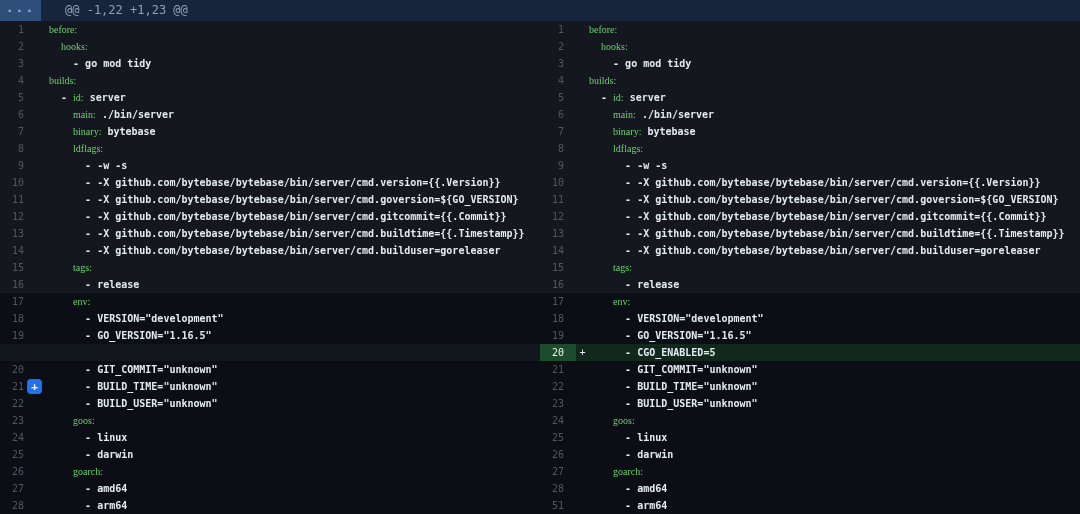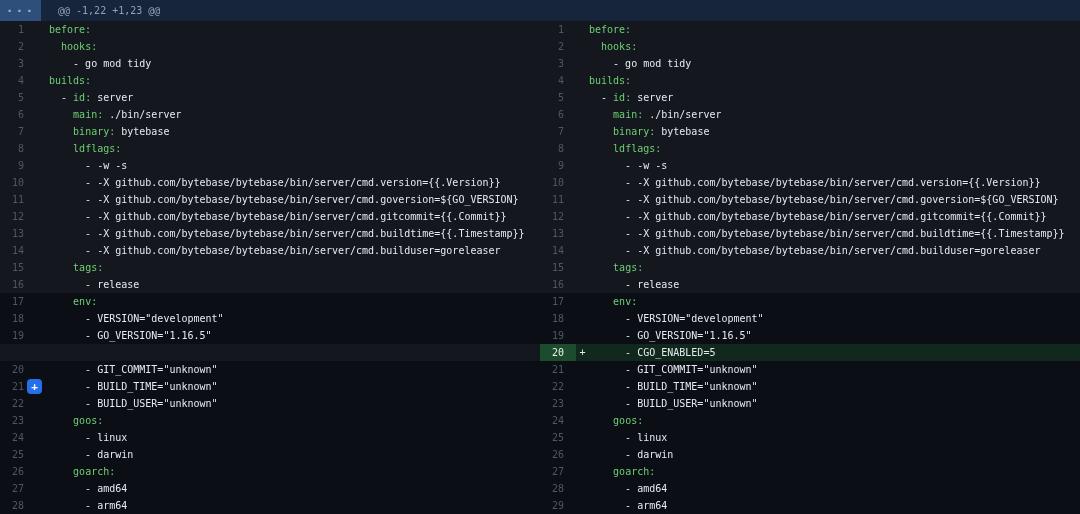--- a/index.html
+++ b/index.html
@@ -8,39 +8,39 @@
     font-family:"DejaVu Sans Mono","Liberation Mono",monospace;
     background:var(--band_bottom_bg,#0b0f15);
   }
   
   .hunk-row{height:21px;display:flex;align-items:stretch;background:var(--header_bg,#16243c);}
   .expand-btn{
     width:41px;height:21px;flex:0 0 41px;border:0;padding:0;margin:0;cursor:pointer;
     background:var(--expand_bg,#2d4f79);color:var(--expand_dots,#8ab4e8);
     font-family:inherit;font-size:13px;font-weight:bold;letter-spacing:2px;line-height:19px;text-align:center;
   }
-  .hunk-text{color:var(--hunk_text,#8fa0b5);font-size:10px;line-height:21px;margin-left:17px;white-space:pre;}
+  .hunk-text{color:var(--hunk_text,#8fa0b5);font-size:12px;line-height:21px;margin-left:24px;white-space:pre;}
   
   .panes{display:flex;width:1080px;}
   .pane{width:540px;flex:0 0 540px;overflow:hidden;}
   .pane.right{box-shadow:inset 1px 0 0 var(--divider,#1c222b);}
   
   .row{display:flex;height:17px;position:relative;background:var(--band_bottom_bg,#0b0f15);}
   .row.band{background:var(--band_top_bg,#14181e);}
   .row.empty{background:var(--empty_bg,#13171e);}
   .row.added{background:var(--added_row_bg,#10291c);}
   .ln{
     flex:0 0 36px;width:36px;box-sizing:border-box;text-align:right;padding-right:12px;
     color:var(--line_num,#4e5762);font-size:10px;line-height:17px;
   }
   .row.added .ln{background:var(--added_gutter_bg,#1d4b2d);color:var(--added_num,#eaf2ea);}
   .marker{flex:0 0 13px;width:13px;text-align:center;font-size:10px;line-height:17px;color:var(--plain,#e4eaf1);}
   .code{margin:0;padding:0;font-family:inherit;font-size:10px;line-height:17px;white-space:pre;overflow:hidden;}
-  .code .k{color:var(--key,#6ecf72);}
-  .code .p{color:var(--plain,#e4eaf1);}
+  .code .k{color:var(--key,#6ecf72);font-family:Liberation Serif, serif;}
+  .code .p{color:var(--plain,#e4eaf1);font-weight:bold;}
   .add-comment{
     position:absolute;left:27px;top:1px;width:15px;height:15px;border:0;padding:0;cursor:pointer;
     border-radius:4px;background:var(--comment_btn_bg,#2470eb);color:#ffffff;
     font-family:inherit;font-size:11px;font-weight:bold;line-height:14px;text-align:center;z-index:2;
   }
 </style>
 </head>
 <body>
 
 <div class="app">
@@ -332,19 +332,19 @@
           <span class="ln">27</span>
           <span class="marker"></span>
           <pre class="code"><span class="p">    </span><span class="k">goarch:</span></pre>
         </div>
         <div class="row context">
           <span class="ln">28</span>
           <span class="marker"></span>
           <pre class="code"><span class="p">      - amd64</span></pre>
         </div>
         <div class="row context">
-          <span class="ln">29</span>
+          <span class="ln">51</span>
           <span class="marker"></span>
           <pre class="code"><span class="p">      - arm64</span></pre>
         </div>
       </div>
   </div>
 </div>
 
 </body></html>

